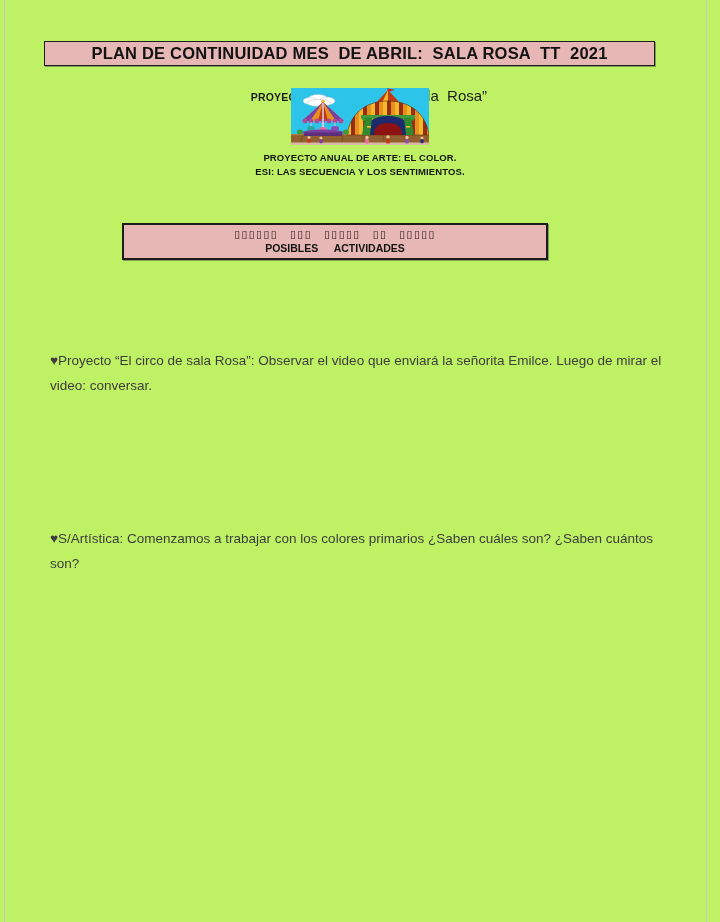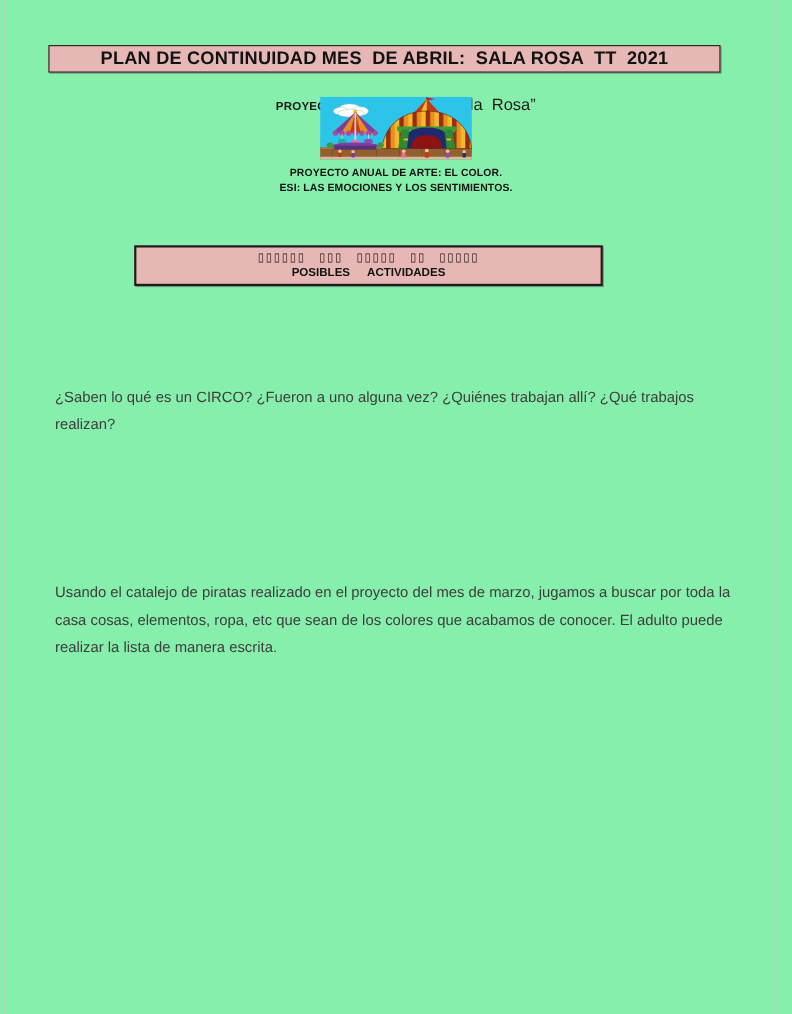--- a/index.html
+++ b/index.html
@@ -1,19 +1,19 @@
 <!DOCTYPE html>
 <html><head>
 <meta charset="utf-8">
 <style>
   html,body{margin:0;padding:0;background:#ffffff;}
   .page{
     position:relative;
     width:720px;height:922px;
-    background:#86efac;
+    background:#bef264;
     font-family:"Liberation Sans",sans-serif;
     color:#3a3a3a;
     overflow:hidden;
   }
   .edge{position:absolute;top:0;bottom:0;width:1px;background:#c9c9c9;}
   .edge.left{left:4px;}
   .edge.right{left:706px;}
 
   .title-banner{
     position:absolute;left:44px;top:41px;width:609px;height:23px;
@@ -189,32 +189,32 @@
         </g>
       <g>
           <circle cx="131" cy="50" r="1.6" fill="#f0c09a"></circle>
           <rect x="129.4" y="51.2" width="3.2" height="4" rx="1" fill="#273079"></rect>
         </g>
     </g>
   </svg>
 
   <div class="subheads">
     <div>PROYECTO ANUAL DE ARTE: EL COLOR.</div>
-    <div>ESI: LAS EMOCIONES Y LOS SENTIMIENTOS.</div>
+    <div>ESI: LAS SECUENCIA Y LOS SENTIMIENTOS.</div>
   </div>
 
   <div class="activities-box">
     <div class="glyphs">▯▯▯▯▯▯ ▯▯▯ ▯▯▯▯▯ ▯▯ ▯▯▯▯▯</div>
     <div class="abtitle">POSIBLES  ACTIVIDADES</div>
   </div>
 
   <div class="doc-body">
 
     <div class="para">
-      <div>¿Saben lo qué es un CIRCO? ¿Fueron a uno alguna vez? ¿Quiénes trabajan allí? ¿Qué trabajos realizan?</div>
+      <div>♥Proyecto “El circo de sala Rosa”: Observar el video que enviará la señorita Emilce. Luego de mirar el video: conversar.</div>
     </div>
 
     <div class="para">
-      <div>Usando el catalejo de piratas realizado en el proyecto del mes de marzo, jugamos a buscar por toda la casa cosas, elementos, ropa, etc que sean de los colores que acabamos de conocer. El adulto puede realizar la lista de manera escrita.</div>
+      <div>♥S/Artística: Comenzamos a trabajar con los colores primarios ¿Saben cuáles son? ¿Saben cuántos son?</div>
     </div>
 
   </div>
 </div>
 
 </body></html>

